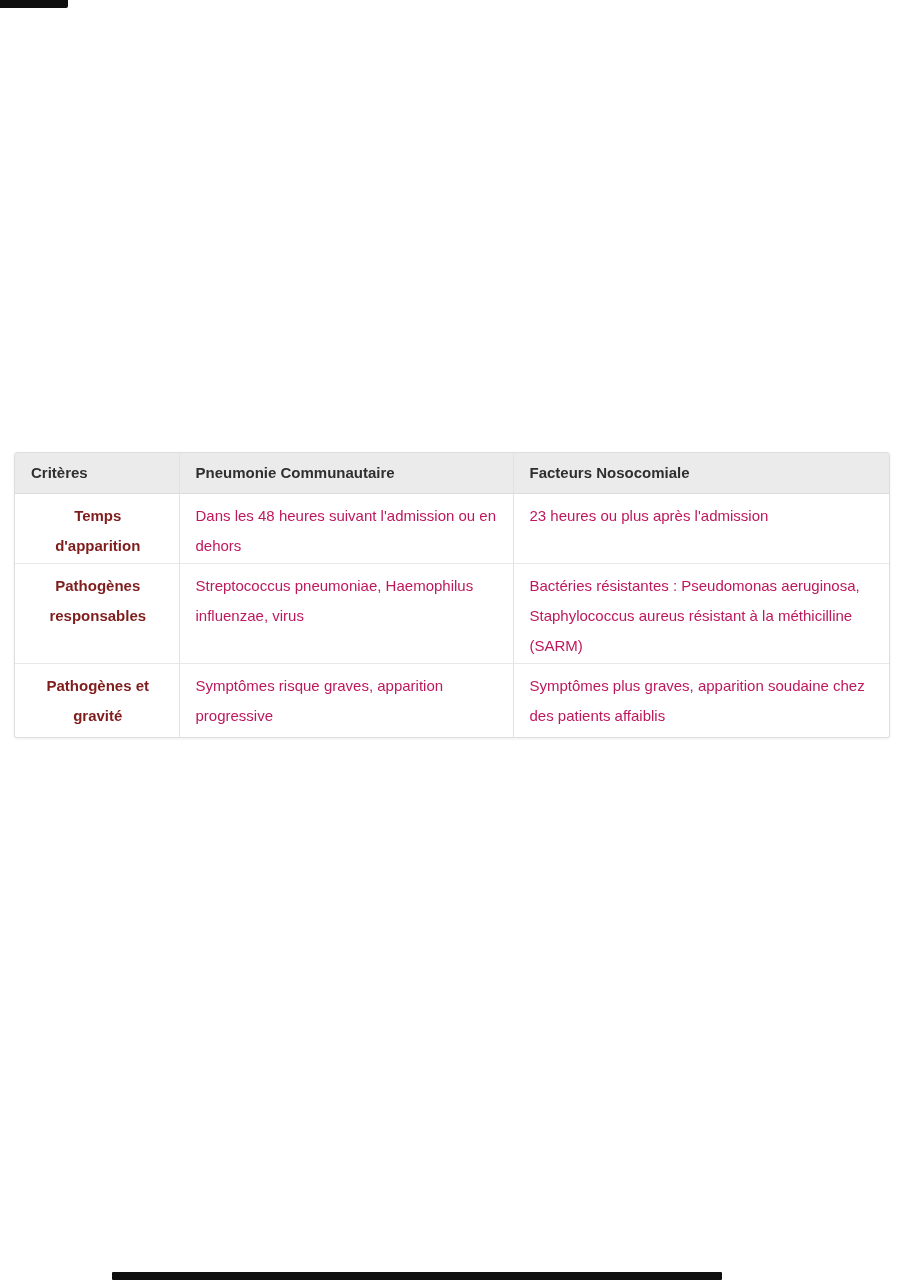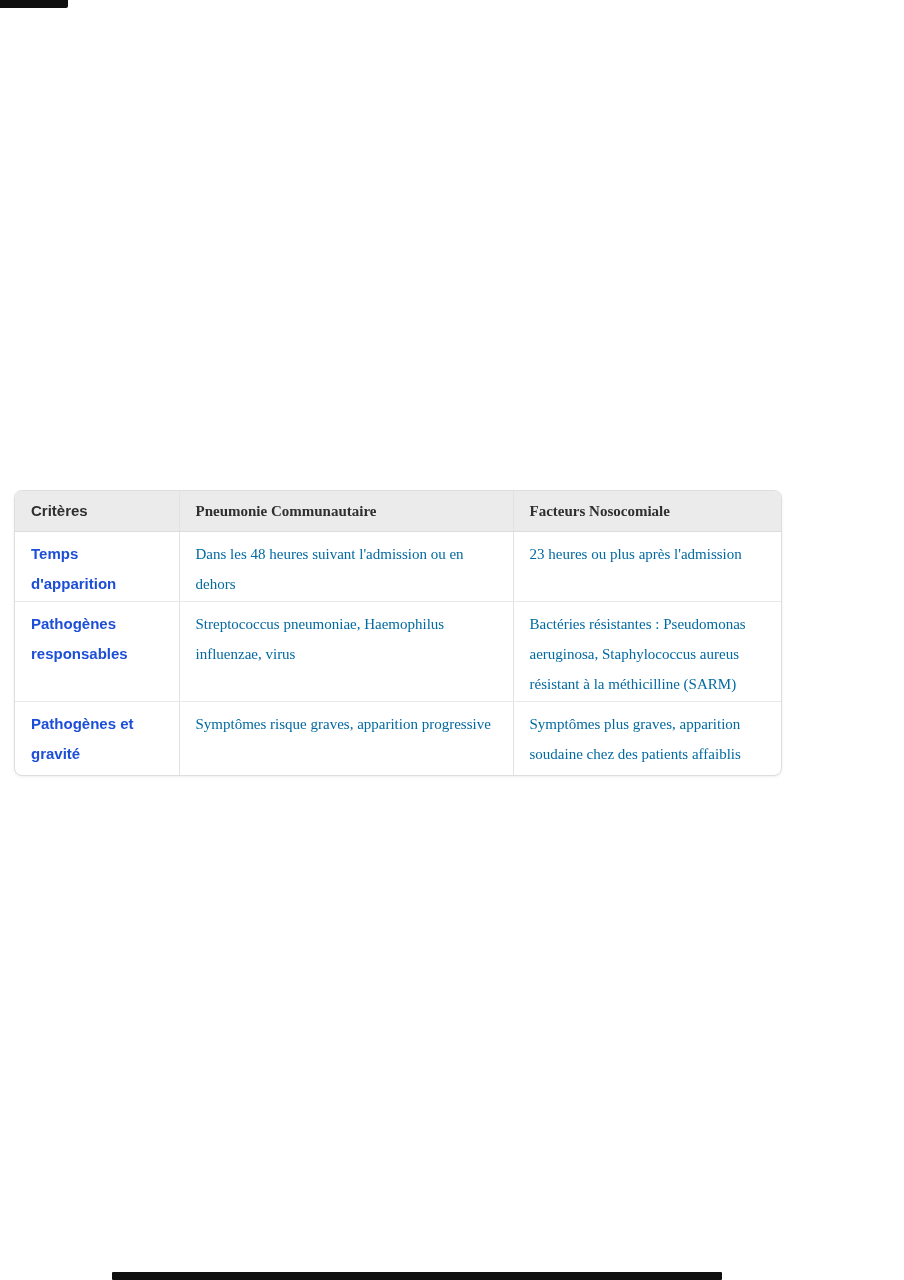--- a/index.html
+++ b/index.html
@@ -33,28 +33,27 @@
     width: 610px;
     height: 8px;
     border-radius: 1px;
   }
 
   
   .card {
     position: absolute;
     left: 14px;
     top: 452px;
-    width: 768px;
+    width: 876px;
     border: 1px solid #dedede;
-    border-radius: 8px;
+    border-radius: 3px;
     box-shadow: 0 1px 3px rgba(0,0,0,0.07);
     overflow: hidden;
     background: #ffffff;
     box-sizing: border-box;
-    margin-top: 38px;
   }
 
   table.cmp {
     width: 100%;
     border-collapse: collapse;
     table-layout: fixed;
   }
   table.cmp col.c1 { width: 164px; }
   table.cmp col.c2 { width: 334px; }
 
@@ -64,37 +63,37 @@
     font-size: 15px;
     font-weight: 600;
     text-align: left;
     padding: 10px 14px 10px 16px;
     line-height: 20px;
     border-bottom: 1px solid #dcdcdc;
   }
   table.cmp th + th,
   table.cmp td + td {
     border-left: 1px solid #e2e2e2;
-    font-family: Liberation Serif, serif;
   }
   table.cmp td {
     vertical-align: top;
     font-size: 15px;
-    color: #0369a1;
+    color: #be185d;
     line-height: 30px;
     padding: 7px 14px 2px 16px;
     border-bottom: 1px solid #e8e8e8;
   }
   table.cmp tr:last-child td {
     border-bottom: none;
     padding-bottom: 6px;
   }
   table.cmp td.criterion {
     font-weight: 700;
-    color: #1d4ed8;
+    color: #7f1d1d;
+    text-align: center;
   }
 </style>
 </head>
 <body>
 
 <div class="scan-mark top-left"></div>
 
 <div class="card">
   <table class="cmp">
     <colgroup>

